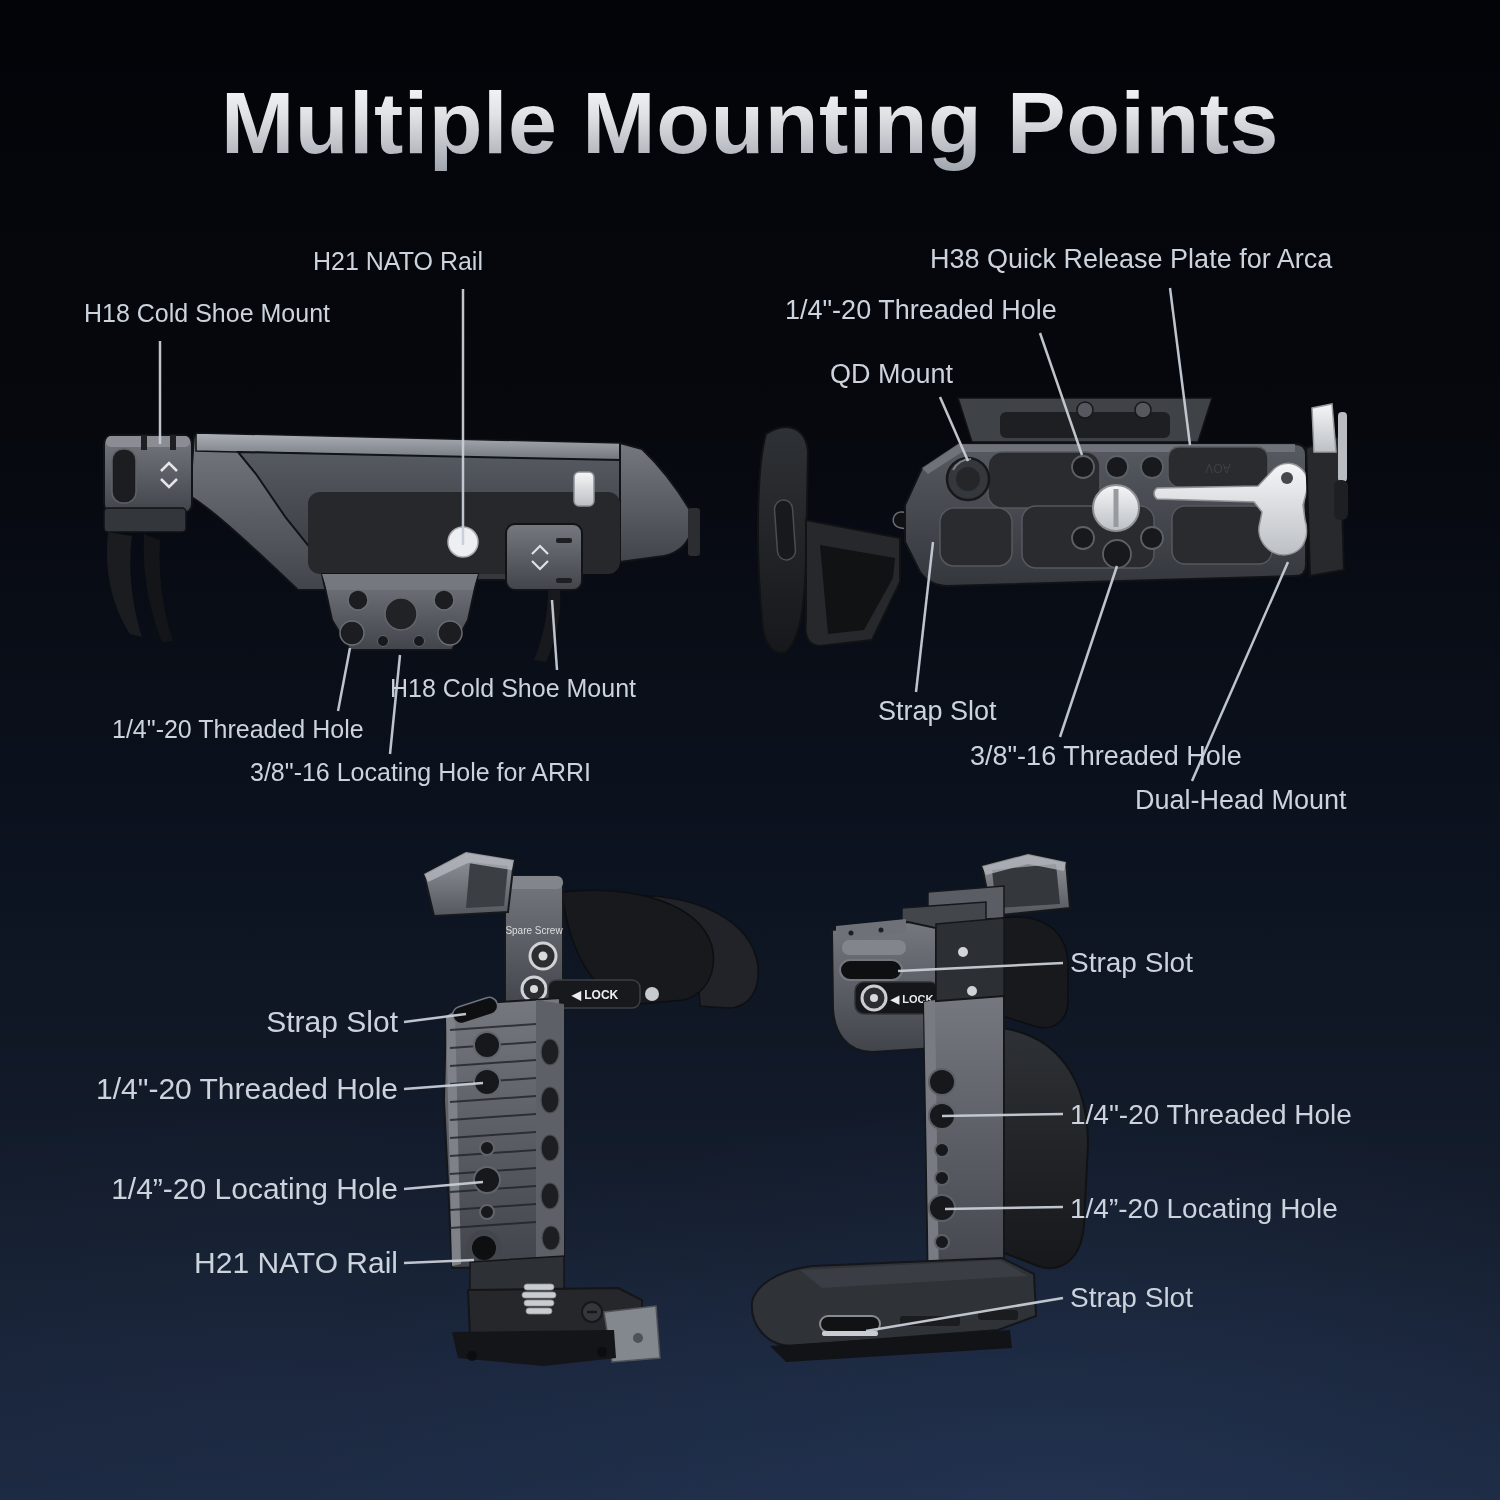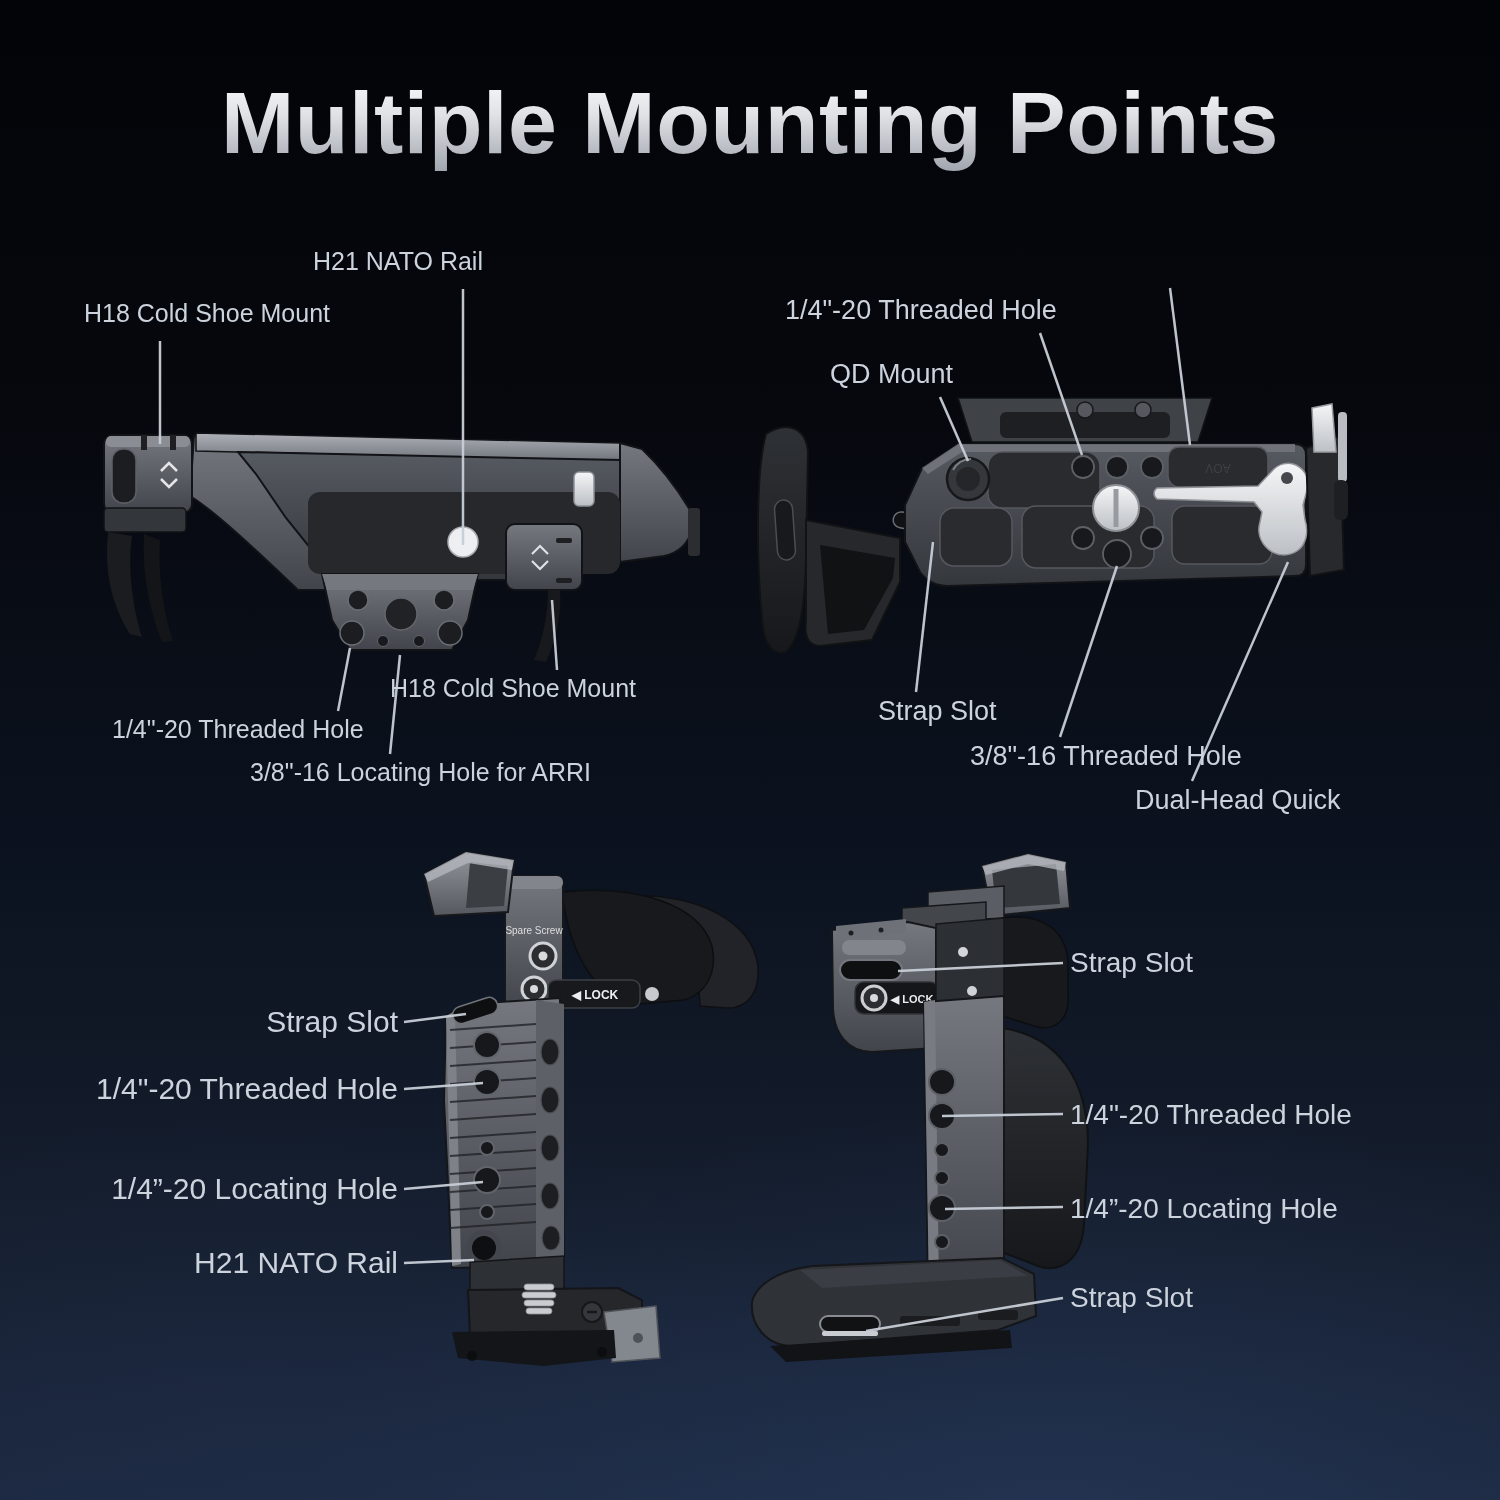--- a/index.html
+++ b/index.html
@@ -339,25 +339,26 @@
       <line x1="866" y1="1331" x2="1063" y2="1298"></line>
     </g>
   </svg>
 
   <div class="lbl tl" style="left:313px;top:246px">H21 NATO Rail</div>
   <div class="lbl tl" style="left:84px;top:298px">H18 Cold Shoe Mount</div>
   <div class="lbl tl" style="left:112px;top:714px">1/4"-20 Threaded Hole</div>
   <div class="lbl tl" style="left:390px;top:673px">H18 Cold Shoe Mount</div>
   <div class="lbl tl" style="left:250px;top:757px">3/8"-16 Locating Hole for ARRI</div>
 
+  <div class="lbl tr" style="left:930px;top:243px">H38 Quick Release Plate for Arca</div>
   <div class="lbl tr" style="left:785px;top:294px">1/4"-20 Threaded Hole</div>
   <div class="lbl tr" style="left:830px;top:358px">QD Mount</div>
   <div class="lbl tr" style="left:878px;top:695px">Strap Slot</div>
   <div class="lbl tr" style="left:970px;top:740px">3/8"-16 Threaded Hole</div>
-  <div class="lbl tr" style="left:1135px;top:784px">Dual-Head Quick</div>
+  <div class="lbl tr" style="left:1135px;top:784px">Dual-Head Mount</div>
 
   <div class="lbl bl" style="right:1102px;top:1004px">Strap Slot</div>
   <div class="lbl bl" style="right:1102px;top:1071px">1/4"-20 Threaded Hole</div>
   <div class="lbl bl" style="right:1102px;top:1171px">1/4”-20 Locating Hole</div>
   <div class="lbl bl" style="right:1102px;top:1245px">H21 NATO Rail</div>
 
   <div class="lbl br" style="left:1070px;top:946px">Strap Slot</div>
   <div class="lbl br" style="left:1070px;top:1098px">1/4"-20 Threaded Hole</div>
   <div class="lbl br" style="left:1070px;top:1192px">1/4”-20 Locating Hole</div>
   <div class="lbl br" style="left:1070px;top:1281px">Strap Slot</div>

